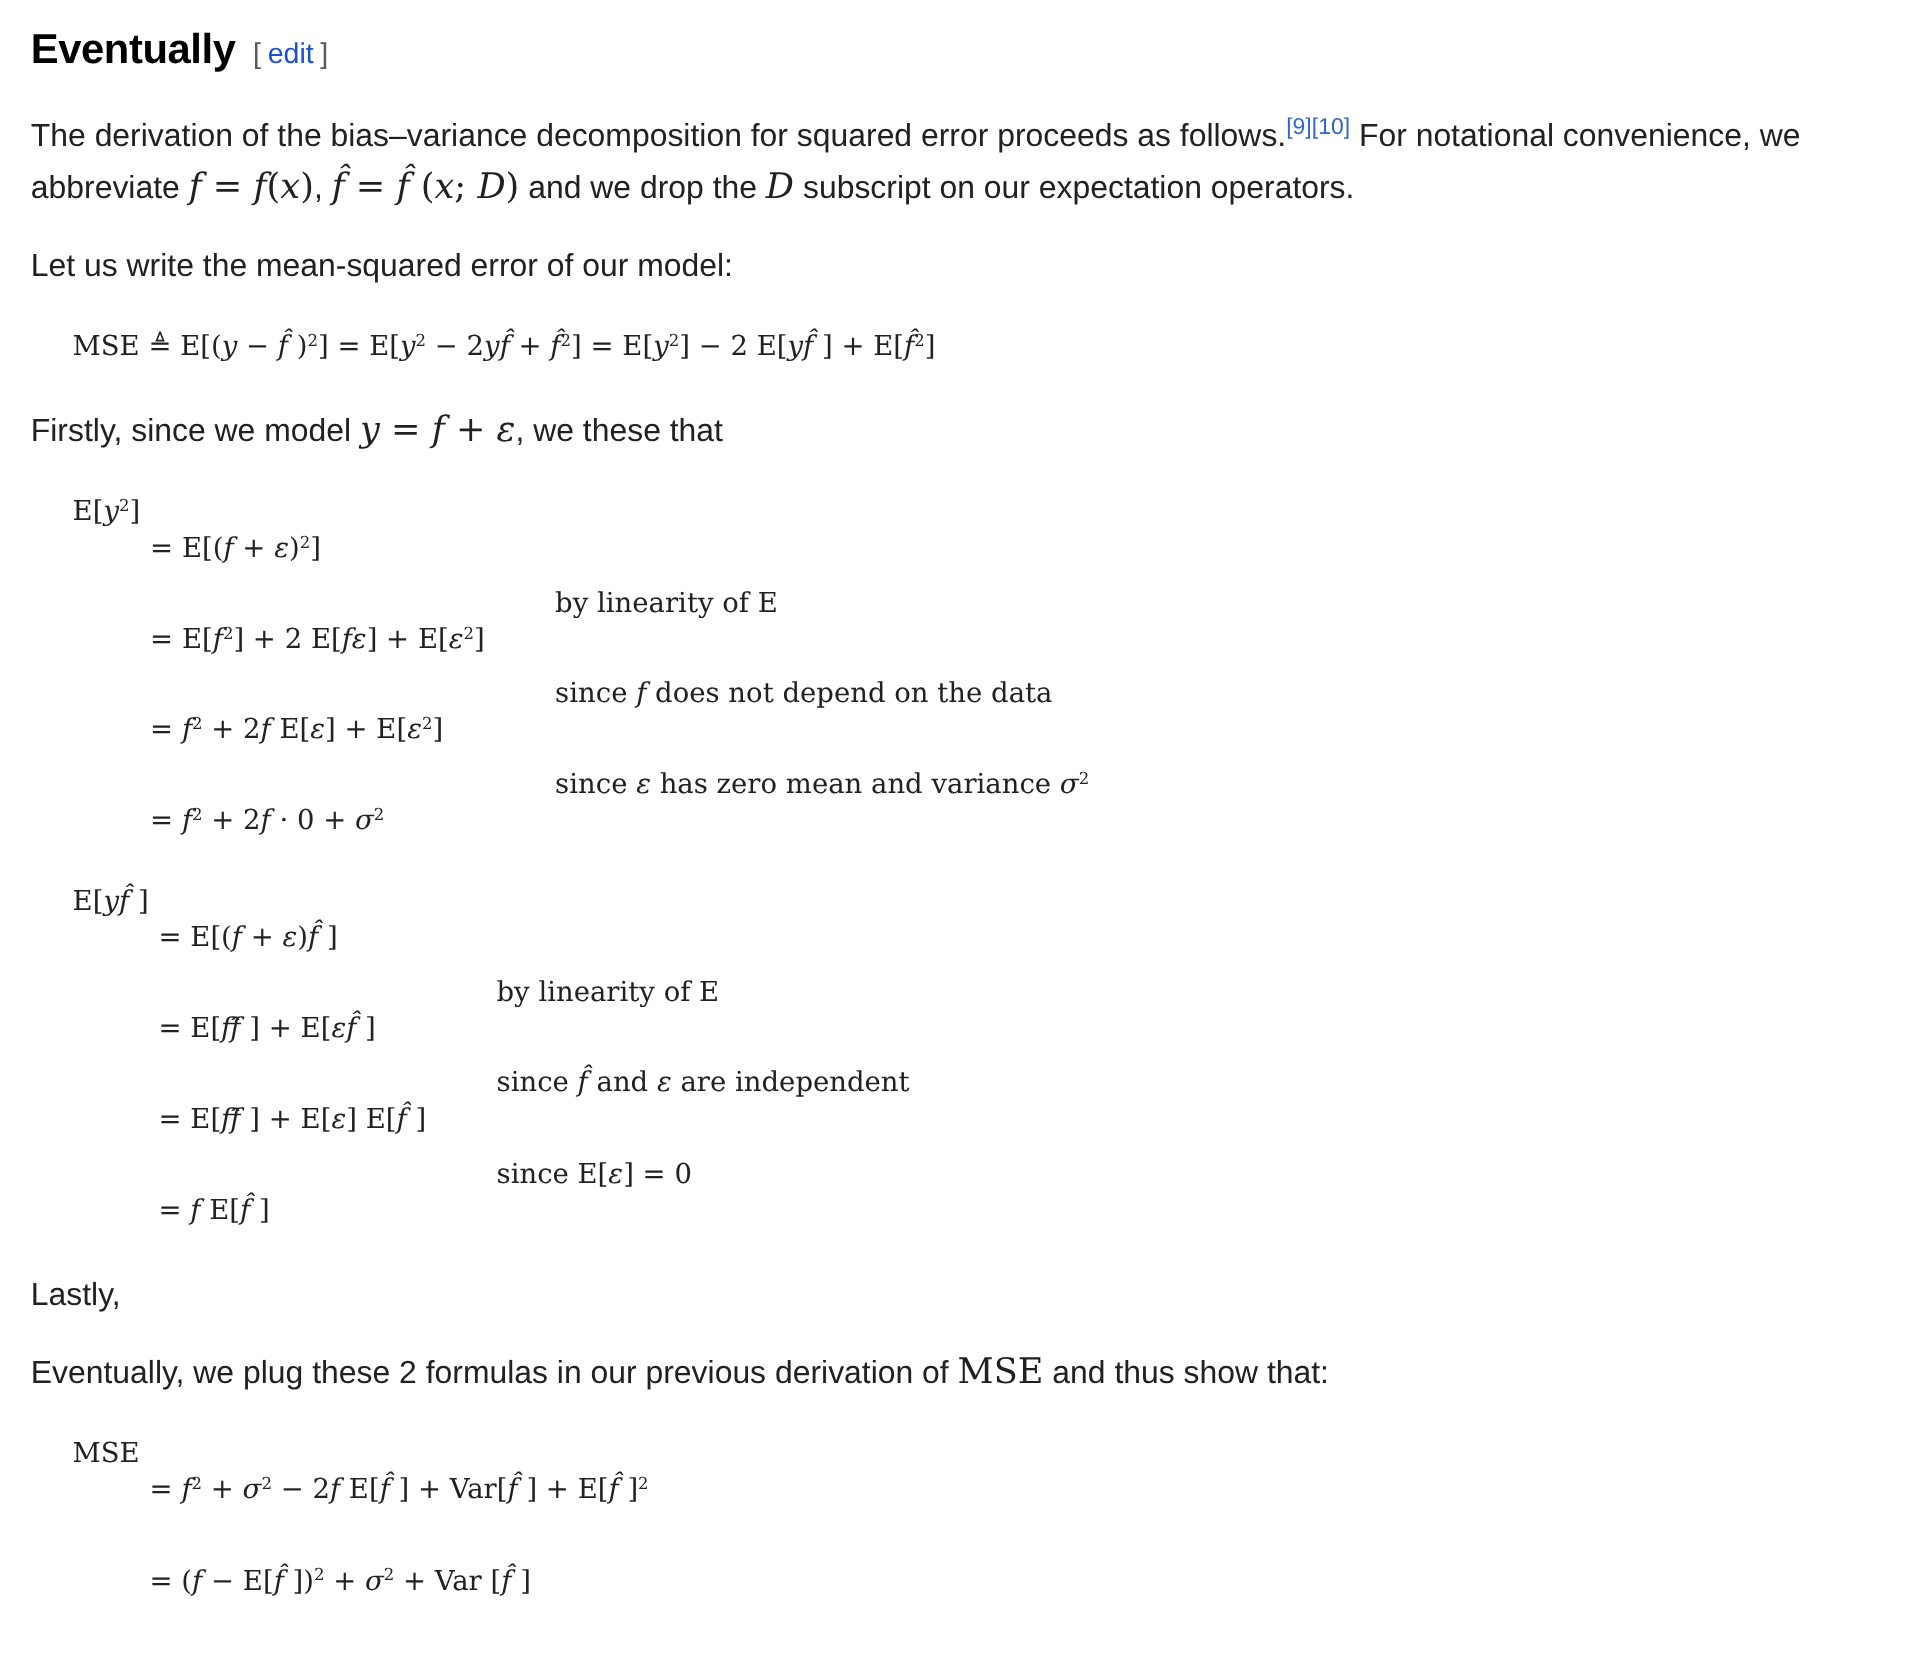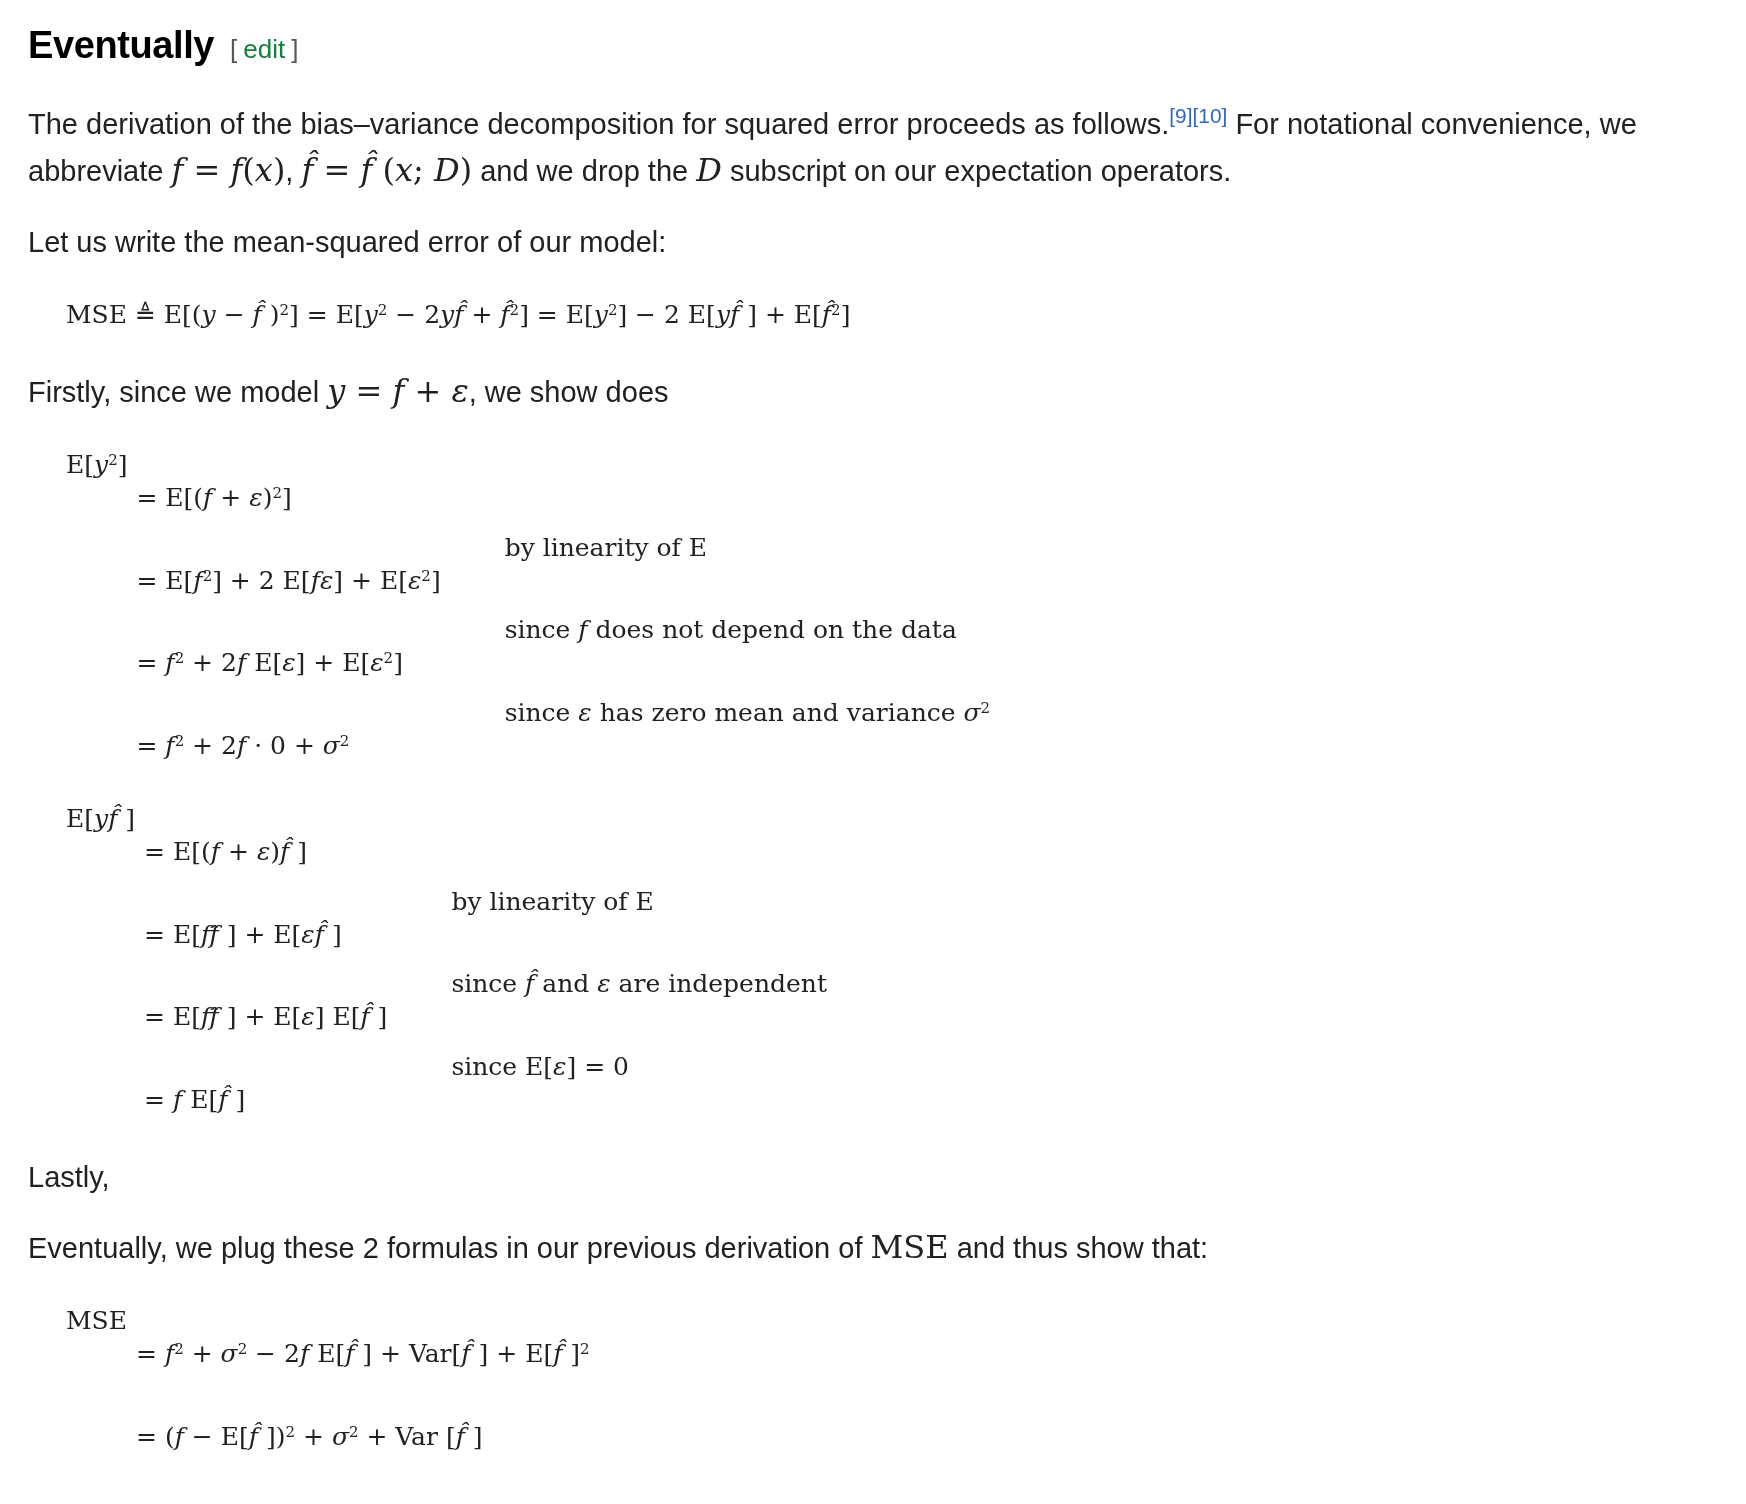--- a/index.html
+++ b/index.html
@@ -3,21 +3,21 @@
 <meta charset="utf-8">
 <style>
   html,body{margin:0;padding:0;background:#ffffff;color:#202122;}
   body{font-family:"Liberation Sans",sans-serif;font-size:29px;width:1746px;box-sizing:border-box;}
   .content{padding:24px 30px 56px 28px;}
 
   h2.section-heading{font-family:"Liberation Sans",sans-serif;font-size:38px;font-weight:bold;
     letter-spacing:-0.4px;color:#000;margin:0 0 34px 0;}
   .editsection{font-size:26px;font-weight:normal;letter-spacing:0;margin-left:16px;}
   .editsection .bracket{color:#54595d;}
-  .editsection a{color:#15803d;text-decoration:none;padding:0 6px;cursor:pointer;}
+  .editsection a{color:#1d4ed8;text-decoration:none;padding:0 6px;cursor:pointer;}
 
   p.body-text{margin:24px 0;line-height:1.62;}
   sup.reference{font-size:0.72em;line-height:0;}
   sup.reference a{color:#3366cc;text-decoration:none;cursor:pointer;}
 
   .imath{font-family:"DejaVu Serif","DejaVu Sans",serif;font-size:32px;line-height:0;}
   .math{font-family:"DejaVu Serif","DejaVu Sans",serif;}
   .math i,.imath i{font-style:italic;}
 
   .mblock{font-family:"DejaVu Serif","DejaVu Sans",serif;font-size:25px;line-height:1.5;
@@ -41,21 +41,21 @@
   <h2 class="section-heading">
     <span>Eventually</span><span class="editsection"><span class="bracket">[</span><a>edit</a><span class="bracket">]</span></span>
   </h2>
 
   <p class="body-text"><span>The derivation of the bias–variance decomposition for squared error proceeds as follows.</span><sup class="reference"><a>[9]</a></sup><sup class="reference"><a>[10]</a></sup><span> For notational convenience, we abbreviate </span><span class="imath"><i>f</i> = <i>f</i>(<i>x</i>)</span><span>, </span><span class="imath"><i>f̂</i> = <i>f̂</i> (<i>x</i>; <i>D</i>)</span><span> and we drop the </span><span class="imath"><i>D</i></span><span> subscript on our expectation operators.</span></p>
 
   <p class="body-text">Let us write the mean-squared error of our model:</p>
 
   <div class="mblock">MSE ≜ E[(<i>y</i> − <i>f̂</i> )<sup>2</sup>] = E[<i>y</i><sup>2</sup> − 2<i>yf̂</i> + <i>f̂</i><sup>2</sup>] = E[<i>y</i><sup>2</sup>] − 2 E[<i>yf̂</i> ] + E[<i>f̂</i><sup>2</sup>]</div>
 
-  <p class="body-text"><span>Firstly, since we model </span><span class="imath"><i>y</i> = <i>f</i> + <i>ε</i></span><span>, we show does</span></p>
+  <p class="body-text"><span>Firstly, since we model </span><span class="imath"><i>y</i> = <i>f</i> + <i>ε</i></span><span>, we these that</span></p>
 
   <div class="mblock">
     <div class="dgrid">
       <div class="mrow">
         <span class="cell-lhs math">E[<i>y</i><sup>2</sup>]</span>
         <span class="cell-rhs math">= E[(<i>f</i> + <i>ε</i>)<sup>2</sup>]</span>
         <span class="cell-cond math"></span>
       </div>
       <div class="mrow">
         <span class="cell-lhs math"></span>

